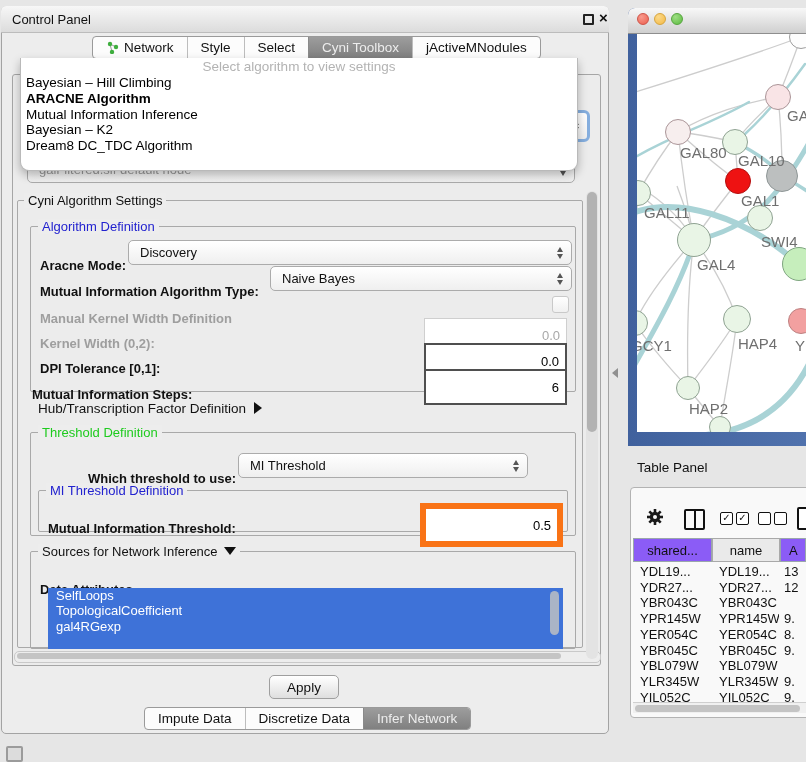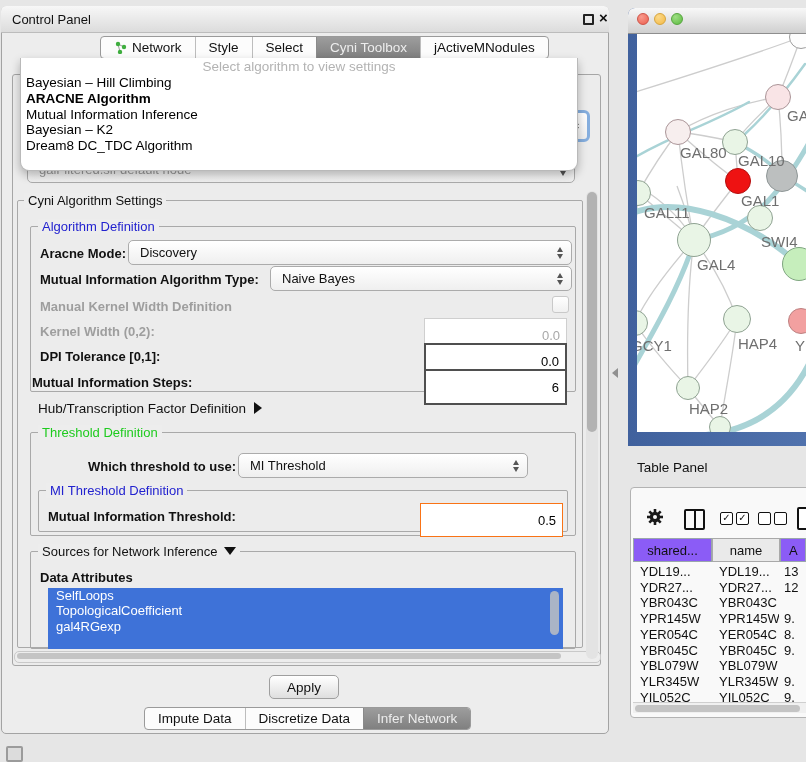--- a/index.html
+++ b/index.html
@@ -38,26 +38,26 @@
     border-radius:5px;font-size:13px;display:flex;align-items:center;
     padding:0 24px 0 11px;position:absolute;box-sizing:border-box;}
   .spin{position:absolute;right:7px;top:50%;width:7px;height:12px;margin-top:-6px;}
   .spin:before,.spin:after{content:"";position:absolute;left:0;border-left:3.5px solid transparent;border-right:3.5px solid transparent;}
   .spin:before{top:0;border-bottom:5px solid #555;}
   .spin:after{bottom:0;border-top:5px solid #555;}
   .field{position:absolute;background:#fff;font-size:13px;display:flex;
     align-items:center;justify-content:flex-end;padding:16px 6px;box-sizing:border-box;}
   .fld-soft{border:1px solid #cfcfcf;color:#a8a8a8;}
   .fld-strong{border:2px solid #4f4f4f;color:#000;}
-  .fld-norm{border:1px solid #f97316;color:#000;}
+  .fld-norm{border:6px solid #f97316;color:#000;}
   
   .grp{position:absolute;border:1px solid #a9a9a9;border-radius:2px;box-sizing:border-box;}
   .grp-title{position:absolute;font-size:13px;background:#ededed;padding:0 4px;white-space:nowrap;}
   .t-black{color:#111;} .t-blue{color:#2222cf;} .t-green{color:#1ecb1e;}
-  .lbl{position:absolute;font-size:13px;font-weight:bold;color:#111;white-space:nowrap;}
+  .lbl{position:absolute;font-size:13px;font-weight:bold;color:#111;white-space:nowrap;margin-top:12px;}
   .lbl.dis{color:#9e9e9e;}
   .plain{position:absolute;font-size:13.5px;color:#111;white-space:nowrap;}
   .tri-r{display:inline-block;width:0;height:0;border-top:6px solid transparent;
     border-bottom:6px solid transparent;border-left:8px solid #111;vertical-align:-1px;margin-left:8px;}
   .tri-d{display:inline-block;width:0;height:0;border-left:6px solid transparent;
     border-right:6px solid transparent;border-top:8px solid #111;vertical-align:1px;margin-left:6px;}
   .chk{position:absolute;width:15px;height:15px;border:1px solid #c9c9c9;border-radius:3px;
     background:linear-gradient(#fff,#f0f0f0);}
   
   .attr-list{position:absolute;left:48px;top:588px;width:515px;height:61px;
@@ -112,21 +112,21 @@
 </style>
 </head>
 <body>
 
 <div class="abs cp-win"></div>
 <div class="abs cp-titlebar"></div>
 <div class="abs cp-title">Control Panel</div>
 <div class="abs float-btn"></div>
 <div class="abs close-btn">×</div>
 
-<div class="abs seg" style="left:100px;top:36px;">
+<div class="abs seg" style="left:92px;top:36px;">
   <div class="seg-item">
     <span>
       <svg width="13" height="13" viewBox="0 0 13 13">
         <line x1="4" y1="3" x2="10" y2="6" stroke="#9a9a9a" stroke-width="1"></line>
         <line x1="4" y1="3" x2="6" y2="11" stroke="#9a9a9a" stroke-width="1"></line>
         <circle cx="4" cy="3" r="2.2" fill="#3fae3f"></circle>
         <circle cx="10" cy="6" r="2.2" fill="#3fae3f"></circle>
         <circle cx="6" cy="11" r="2.2" fill="#3fae3f"></circle>
       </svg>
     </span>

